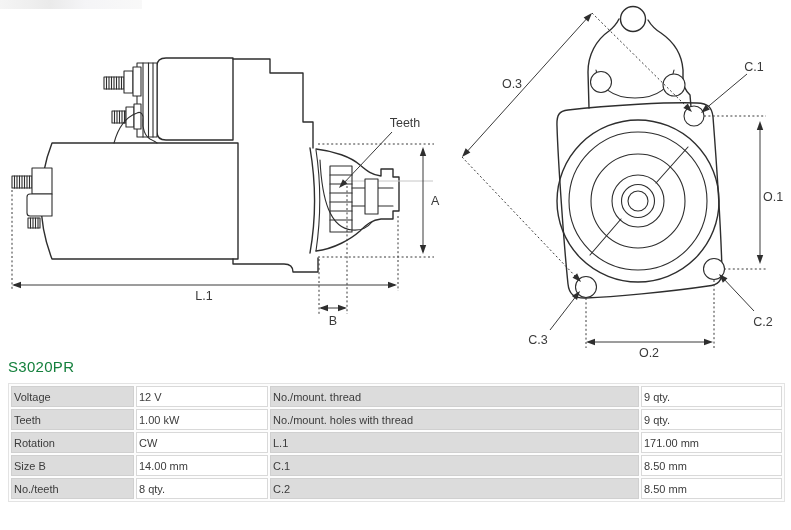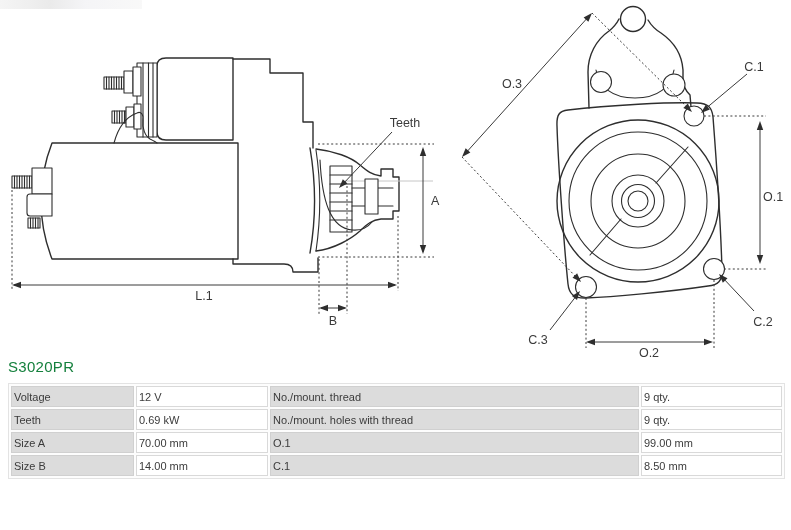--- a/index.html
+++ b/index.html
@@ -178,31 +178,37 @@
     </colgroup>
     <tbody>
       <tr>
         <td class="lab">Voltage</td>
         <td class="val">12 V</td>
         <td class="lab">No./mount. thread</td>
         <td class="val">9 qty.</td>
       </tr>
       <tr>
         <td class="lab">Teeth</td>
-        <td class="val">0.69 kW</td>
+        <td class="val">1.00 kW</td>
         <td class="lab">No./mount. holes with thread</td>
         <td class="val">9 qty.</td>
       </tr>
       <tr>
-        <td class="lab">Size A</td>
-        <td class="val">70.00 mm</td>
-        <td class="lab">O.1</td>
-        <td class="val">99.00 mm</td>
+        <td class="lab">Rotation</td>
+        <td class="val">CW</td>
+        <td class="lab">L.1</td>
+        <td class="val">171.00 mm</td>
       </tr>
       <tr>
         <td class="lab">Size B</td>
         <td class="val">14.00 mm</td>
         <td class="lab">C.1</td>
         <td class="val">8.50 mm</td>
       </tr>
+      <tr>
+        <td class="lab">No./teeth</td>
+        <td class="val">8 qty.</td>
+        <td class="lab">C.2</td>
+        <td class="val">8.50 mm</td>
+      </tr>
     </tbody>
   </table>
 </div>
 
 </body></html>

